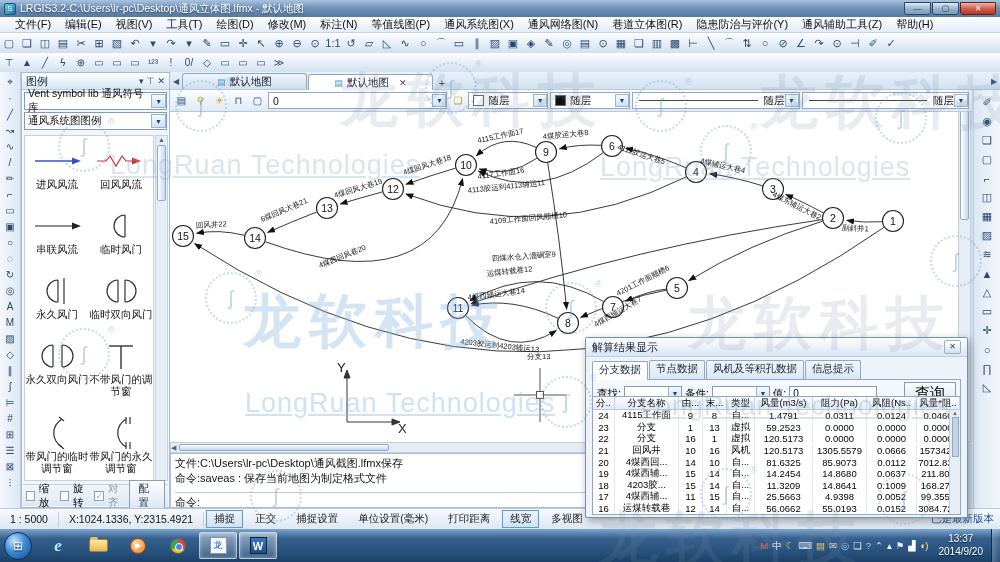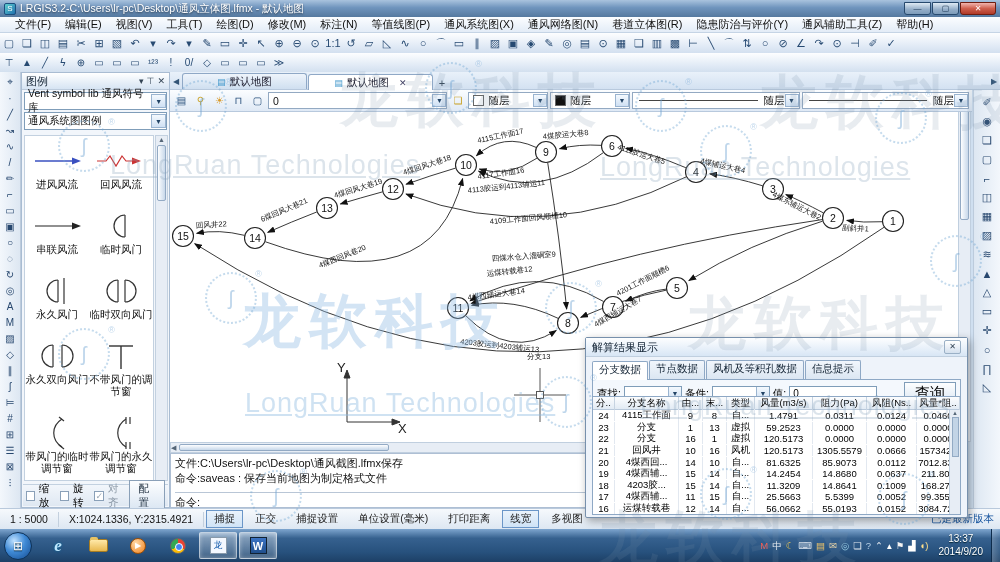--- a/index.html
+++ b/index.html
@@ -733,21 +733,21 @@
             <span class="tcell c8">168.275</span>
           </div>
 
           <div class="trow">
             <span class="tcell c0">17</span>
             <span class="tcell c1">4煤西辅...</span>
             <span class="tcell c2">11</span>
             <span class="tcell c3">15</span>
             <span class="tcell c4">自...</span>
             <span class="tcell c5">25.5663</span>
-            <span class="tcell c6">5.5399</span>
+            <span class="tcell c6">4.9398</span>
             <span class="tcell c7">0.0052</span>
             <span class="tcell c8">99.3558</span>
           </div>
 
           <div class="trow">
             <span class="tcell c0">16</span>
             <span class="tcell c1">运煤转载巷</span>
             <span class="tcell c2">12</span>
             <span class="tcell c3">14</span>
             <span class="tcell c4">自...</span>

